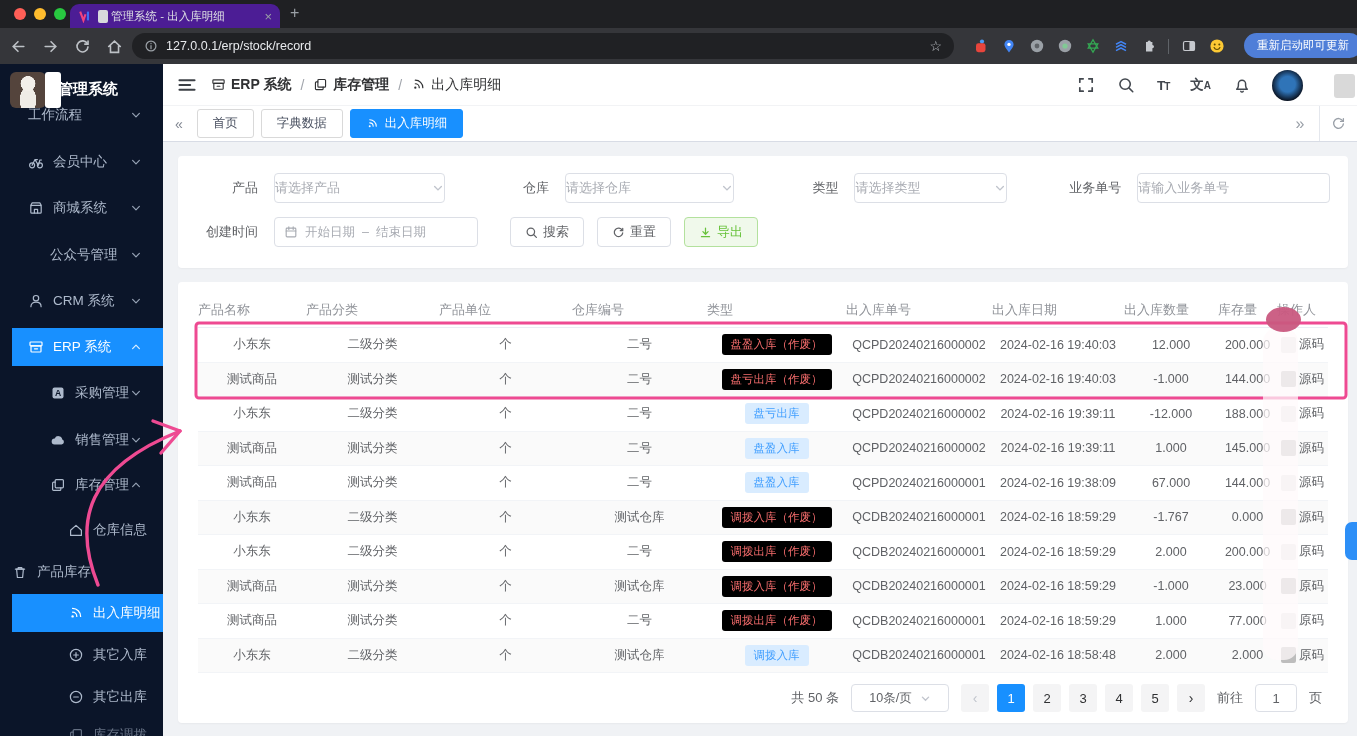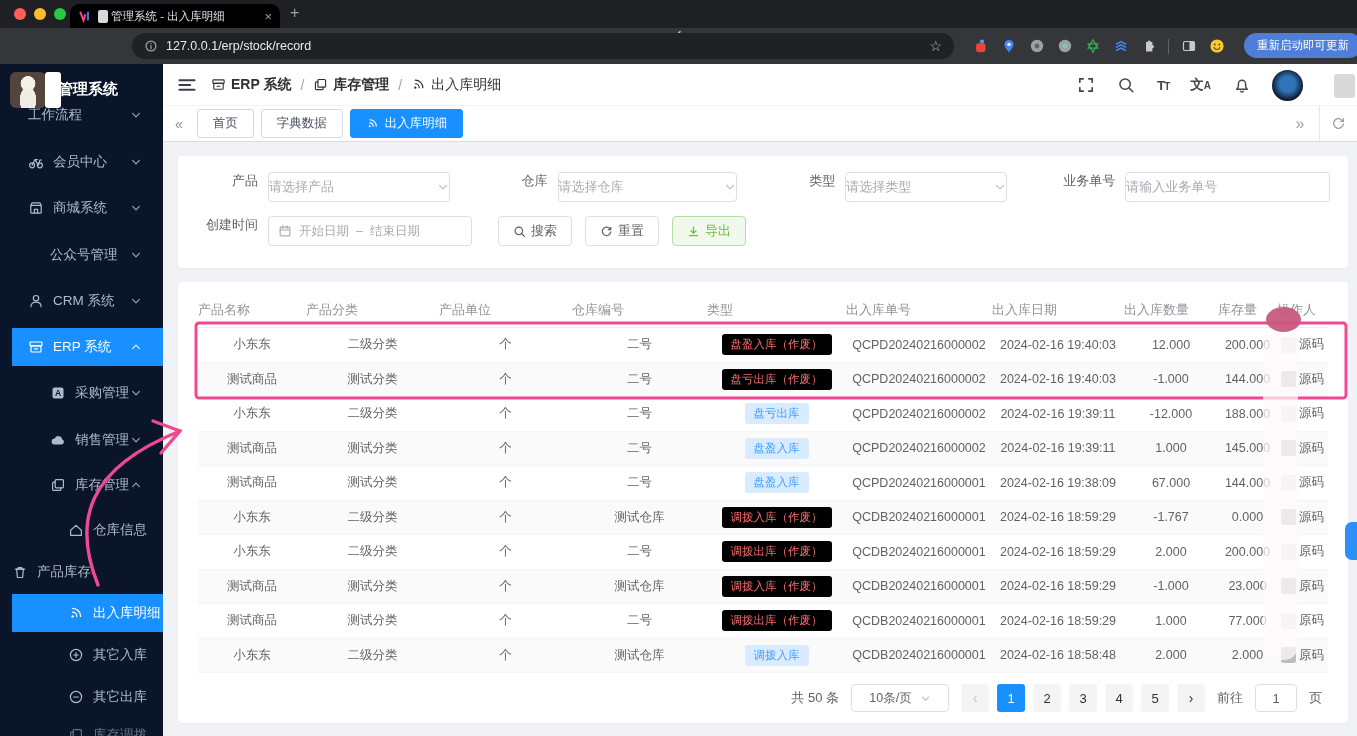--- a/index.html
+++ b/index.html
@@ -4,29 +4,29 @@
 <style>
   * { margin:0; padding:0; box-sizing:border-box; }
   html,body { width:1357px; height:736px; overflow:hidden; background:#000;
     font-family:"Liberation Sans","DejaVu Sans",sans-serif; }
   .stage { position:relative; width:1357px; height:736px; overflow:hidden; background:#f0f2f5; }
 
   
   .tabstrip { position:absolute; left:0; top:0; width:100%; height:28px; background:#1f2023; }
   .traffic { position:absolute; top:8px; width:12px; height:12px; border-radius:50%; }
   .t-red { left:14px; background:#ff5f57; } .t-yel { left:34px; background:#febc2e; } .t-grn { left:54px; background:#28c840; }
-  .btab { position:absolute; left:70px; top:4px; width:210px; height:24px; background:#000000;
+  .btab { position:absolute; left:70px; top:4px; width:210px; height:24px; background:#4c1d95;
     border-radius:9px 9px 0 0; display:flex; align-items:center; padding:12px 8px; }
   .btab-title { color:#dfe1e5; font-size:11.5px; white-space:nowrap; overflow:hidden; flex:1; }
   .tab-close { color:#9aa0a6; font-size:13px; margin-left:6px; }
   .newtab { position:absolute; left:290px; top:4px; color:#9aa0a6; font-size:16px; }
   .redact-sm { display:inline-block; width:10px; height:13px; background:#d7d9dc; border-radius:2px; margin-right:3px; }
 
   .toolbar { position:absolute; left:0; top:28px; width:100%; height:36px; background:#35363a;
-    display:flex; align-items:center;flex-direction:column; }
+    display:flex; align-items:center; }
   .nav-ic { width:28px; height:28px; display:flex; align-items:center; justify-content:center; color:#bdc1c6; margin-left:4px; }
   .nav-ic svg { width:17px; height:17px; }
   .urlpill { position:absolute; left:132px; top:5px; width:822px; height:26px; background:#202124;
     border-radius:13px; display:flex; align-items:center; padding:0 12px; }
   .urlpill .info { color:#9aa0a6; margin-right:8px; }
   .url-text { color:#e8eaed; font-size:12.5px; flex:1; }
   .url-star { color:#bdc1c6; font-size:14px; }
   .ext-row { position:absolute; left:972px; top:6px; height:24px; display:flex; align-items:center; gap:11px; }
   .ext { width:17px; height:17px; display:flex; align-items:center; justify-content:center; }
   .ext svg { width:16px; height:16px; }
@@ -80,21 +80,21 @@
   .tabs-right { position:absolute; right:0; top:0; height:35px; display:flex; align-items:center; }
   .tabs-right .cell { width:38px; height:35px; display:flex; align-items:center; justify-content:center; color:#9aa0a8; }
   .tabs-right .cell.bl { border-left:1px solid #e4e7ed; }
   .tabs-right svg { width:15px; height:15px; }
 
   .content { position:absolute; left:0; top:78px; right:0; bottom:0; background:#f0f2f5; }
 
   
   .filter-card { position:absolute; left:15px; top:14px; right:9px; height:112px; background:#fff;
     border-radius:4px; box-shadow:0 1px 2px rgba(0,0,0,.04); padding:16px 18px 0 18px; }
-  .f-row { display:flex; align-items:flex-start; height:32px; margin-bottom:12px; }
+  .f-row { display:flex; align-items:center; height:32px; margin-bottom:12px;gap:6px; }
   .f-label { width:62px; text-align:right; margin-right:10px; color:#606266; font-size:13px; flex:none; }
   .sel { height:30px; border:1px solid #dcdfe6; border-radius:4px; display:flex; align-items:center;
     padding:0 0; color:#a8abb2; font-size:13px; background:#fff; }
   .sel .ph { flex:1; }
   .sel .ic { width:12px; height:12px; color:#c0c4cc; }
   .w1{width:204px;} .w2{width:202px;} .w3{width:182px;} .w4{width:230px;}
   .gap{margin-left:36px;}
   .daterange { width:204px; height:30px; border:1px solid #dcdfe6; border-radius:4px; display:flex;
     align-items:center; padding:0 9px; color:#a8abb2; font-size:12.5px; gap:7px; }
   .daterange .ic { width:14px; height:14px; color:#a8abb2; }

